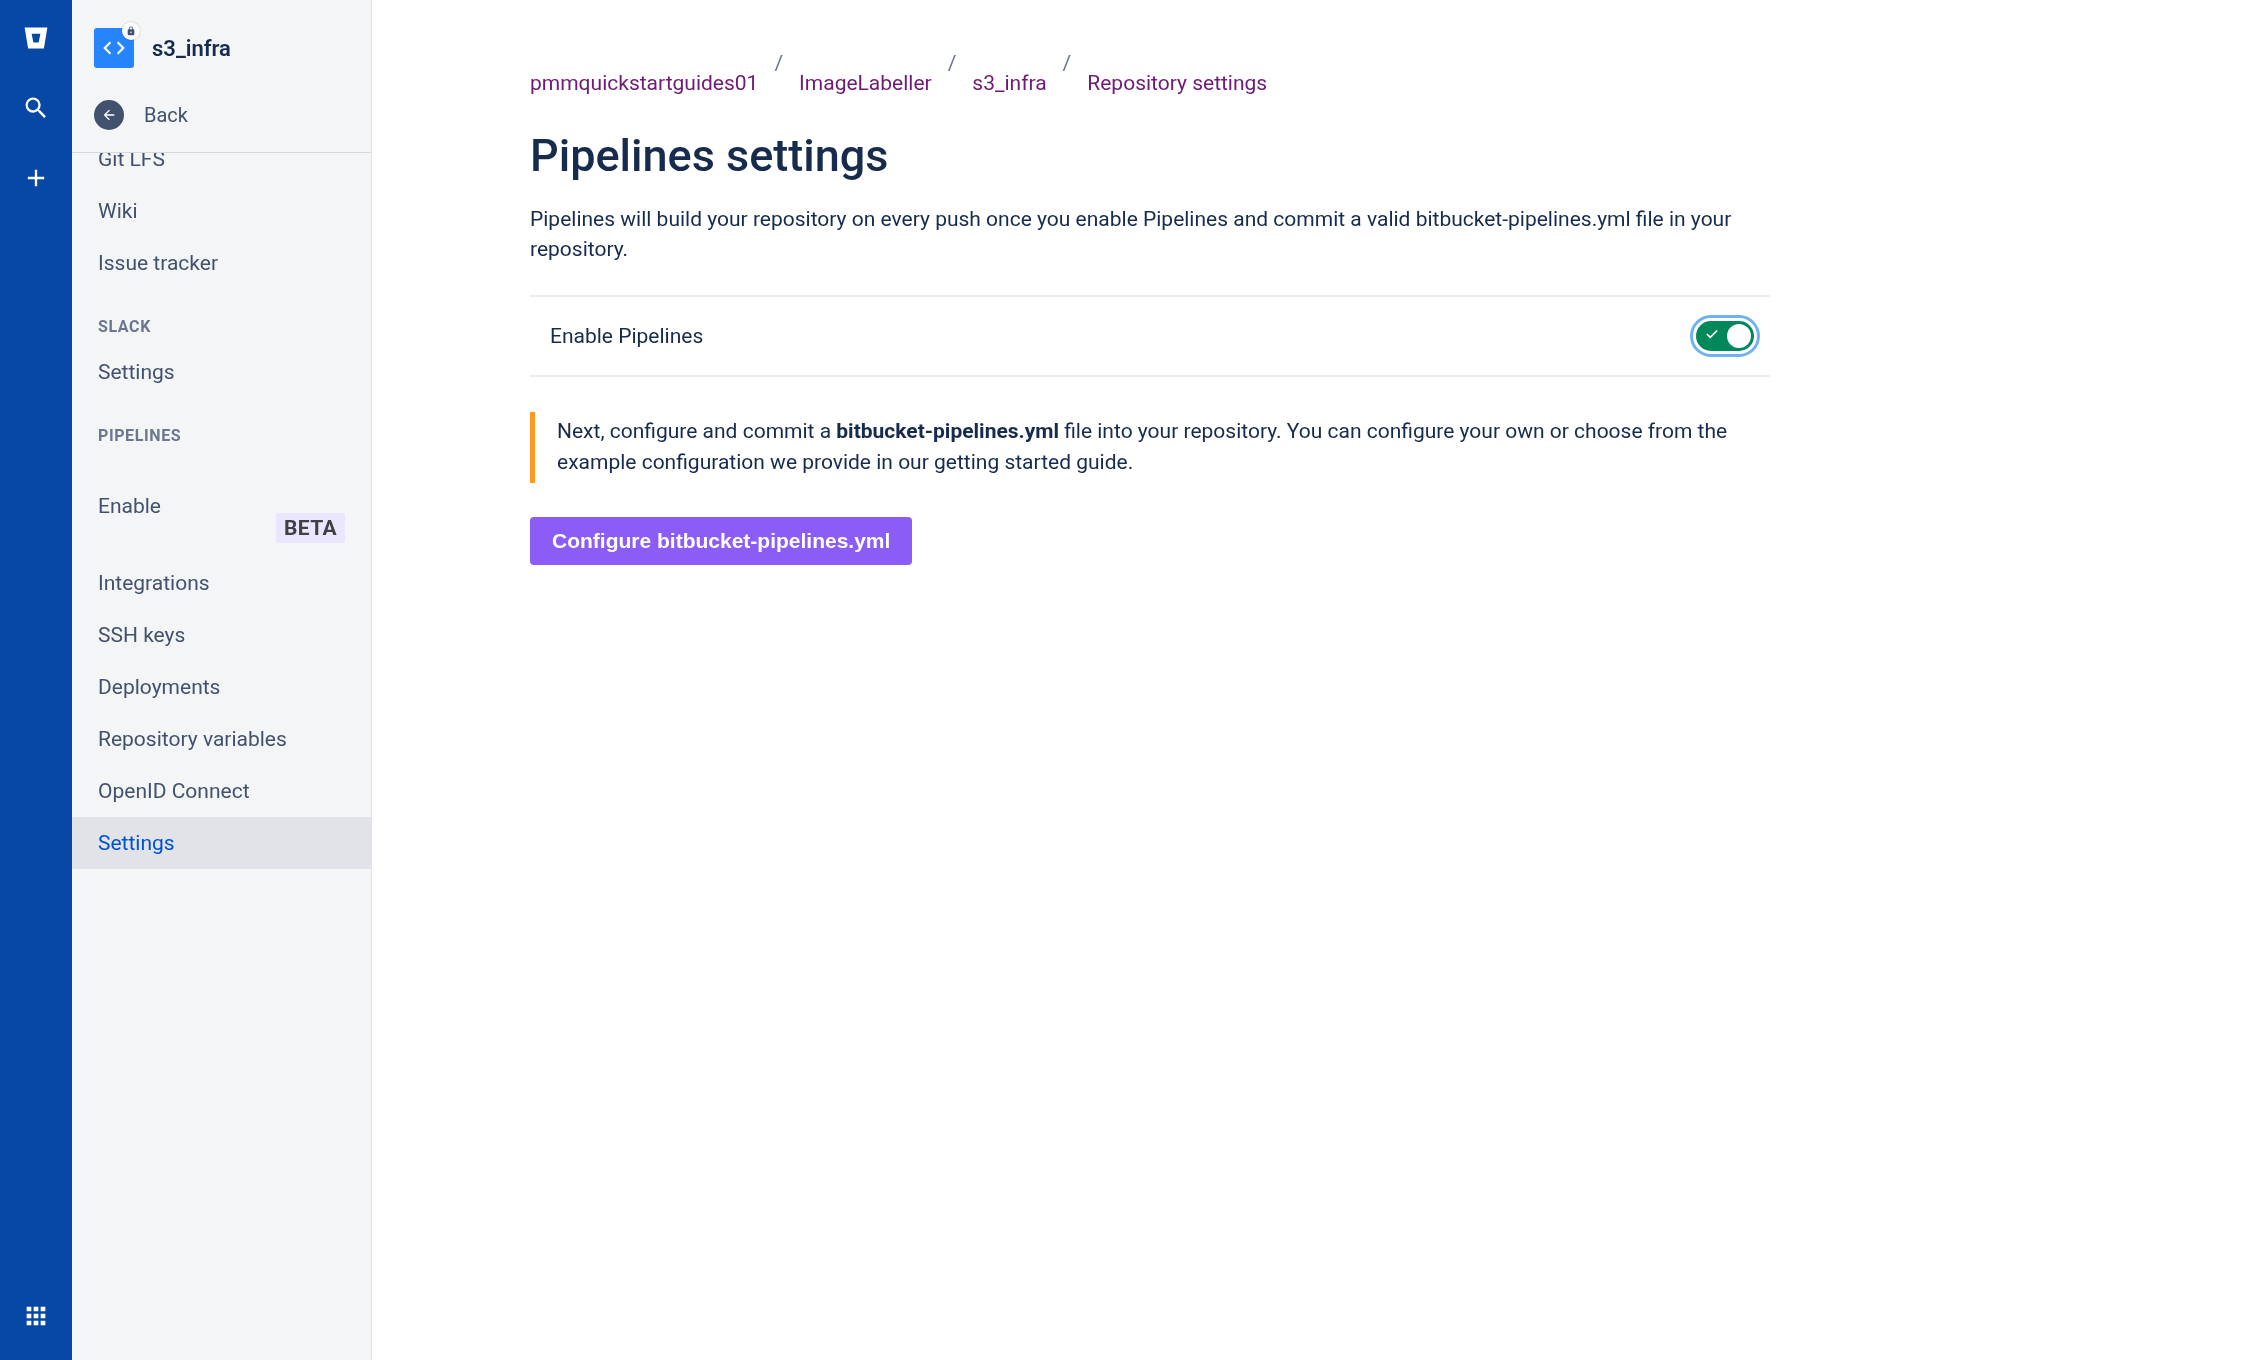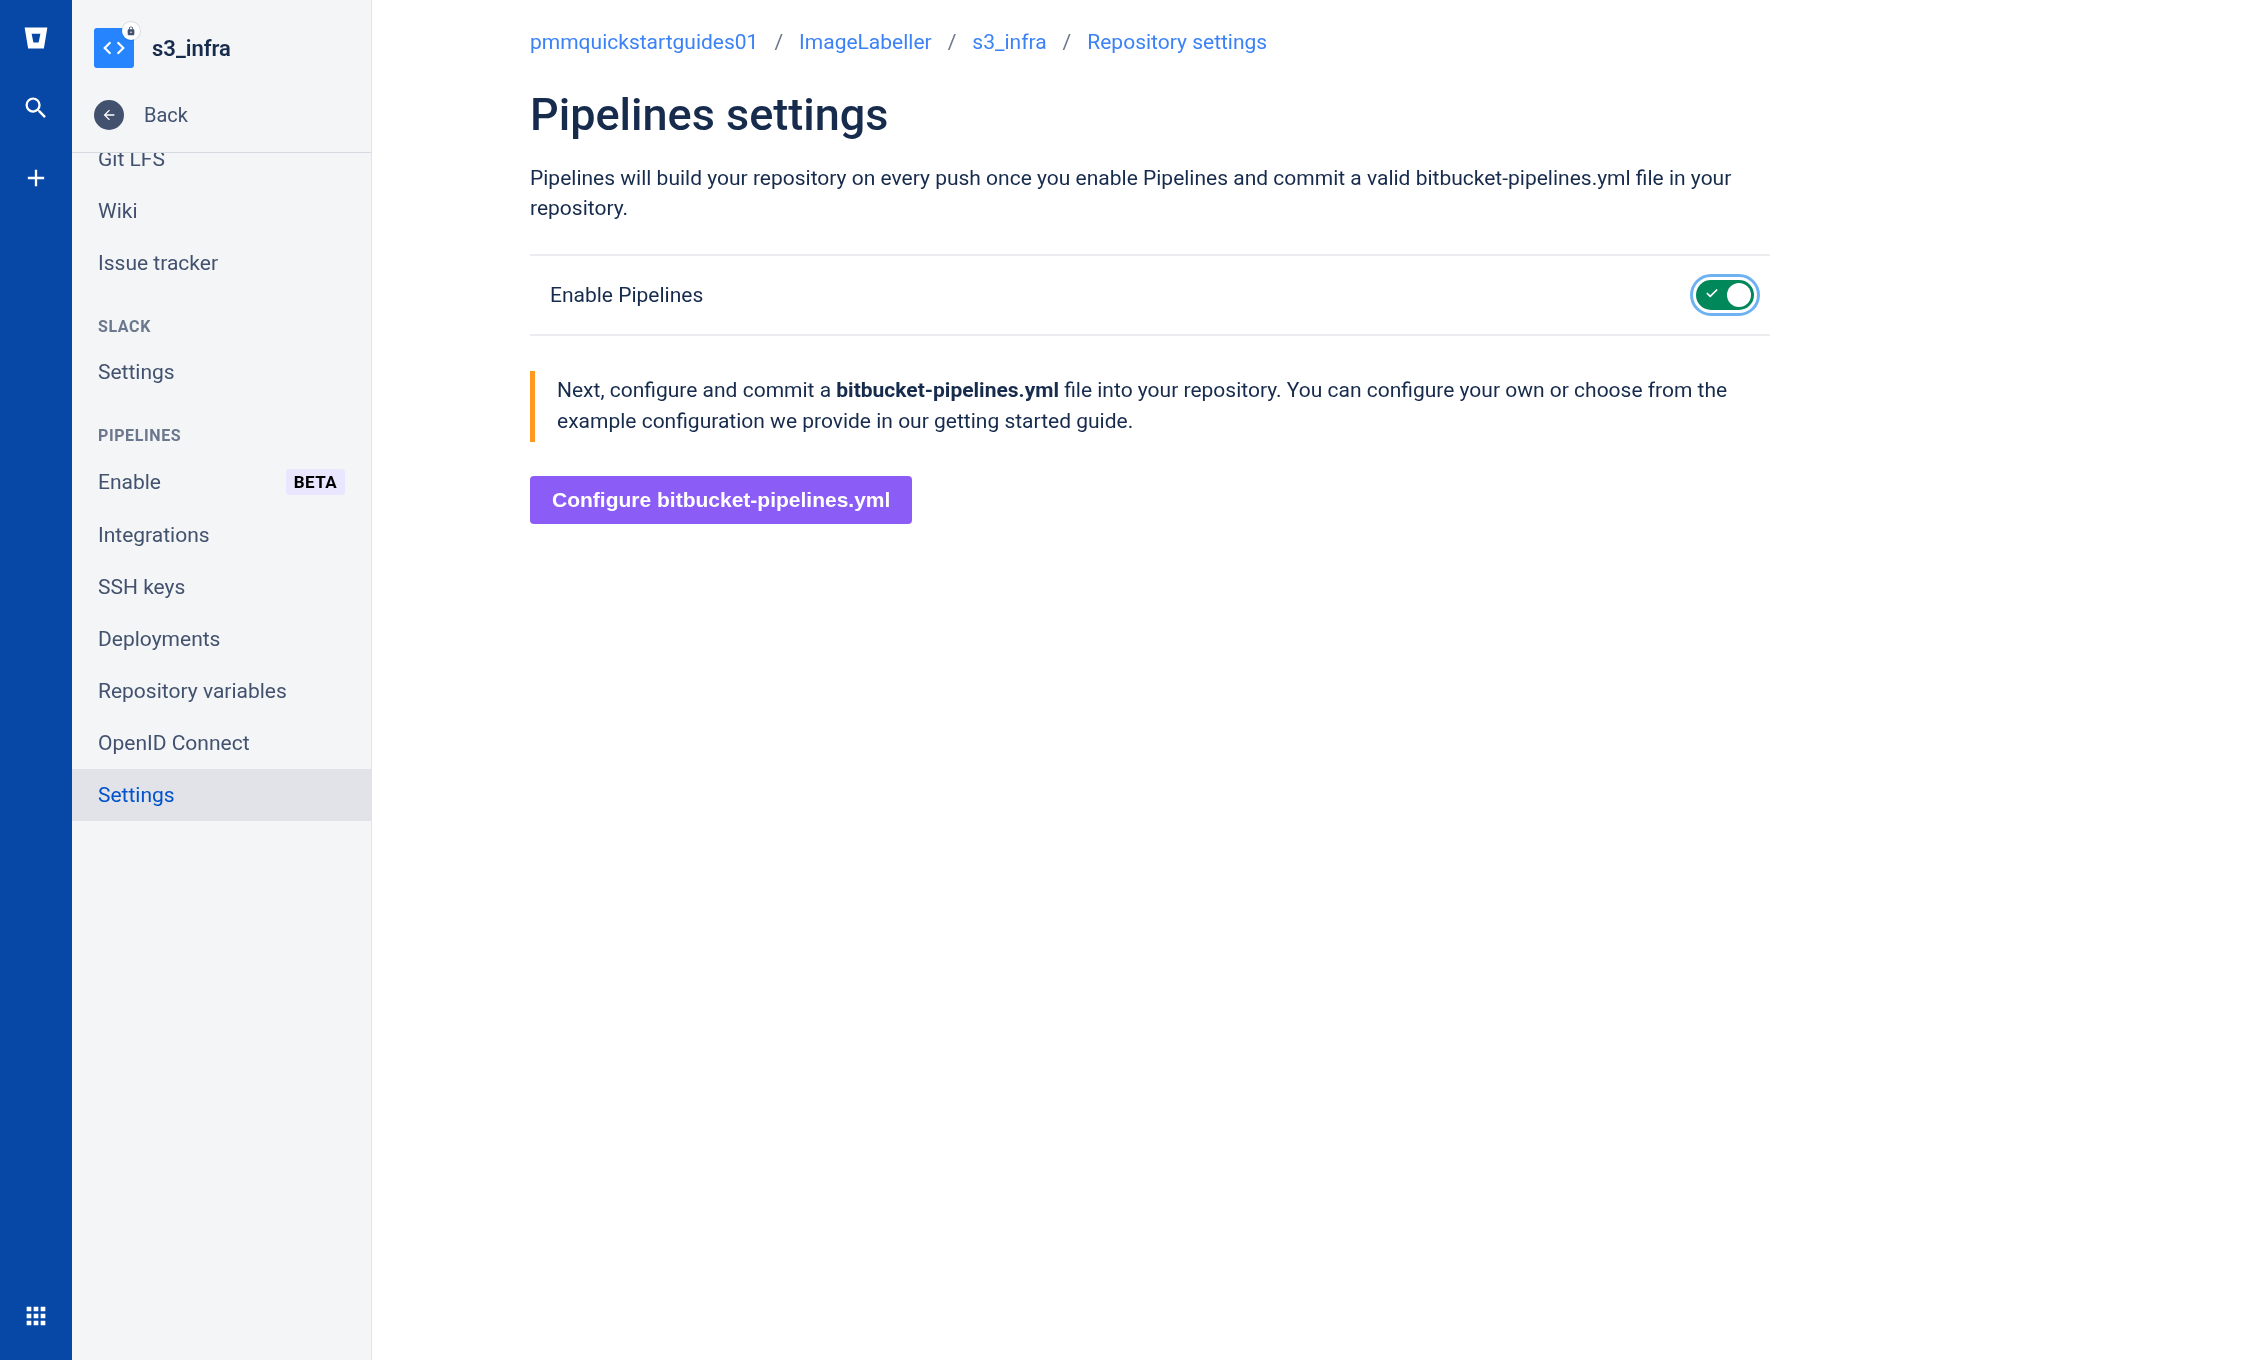--- a/index.html
+++ b/index.html
@@ -90,41 +90,42 @@
   padding: 28px 26px 10px 26px;
   font-size: 16px;
   font-weight: 700;
   letter-spacing: 0.6px;
   color: #6B778C;
   text-transform: uppercase;
 }
 
 .badge-beta {
   background: #EAE6FF;
-  color: #000000;
-  font-size: 17px;
+  color: #404040;
+  font-size: 21px;
   font-weight: 700;
   padding: 3px 8px;
   border-radius: 3px;
   letter-spacing: 0.4px;
+  margin-top: 44px;
 }
 
 
 .main {
   flex: 1;
   padding: 30px 60px 40px 158px;
   overflow-y: auto;
 }
 .breadcrumbs {
   display: flex; align-items: center; gap: 16px;
   font-size: 21px;
   color: #6B778C;
   margin-bottom: 34px;
 }
-.breadcrumbs a { color: #3b82f6; text-decoration: none; cursor: pointer; }
+.breadcrumbs a { color: #701a75; text-decoration: none; cursor: pointer; margin-top: 41px; }
 .breadcrumb-sep { color: #6B778C; }
 
 h1.page-title { font-size: 45px; font-weight: 500; color: #172B4D; margin-bottom: 22px; }
 p.page-desc { font-size: 21px; line-height: 1.45; color: #172B4D; margin-bottom: 30px; max-width: 1240px; }
 
 .setting-row {
   display: flex; align-items: center; justify-content: space-between;
   border-top: 2px solid #EBECF0;
   border-bottom: 2px solid #EBECF0;
   padding: 18px 10px 18px 20px;

